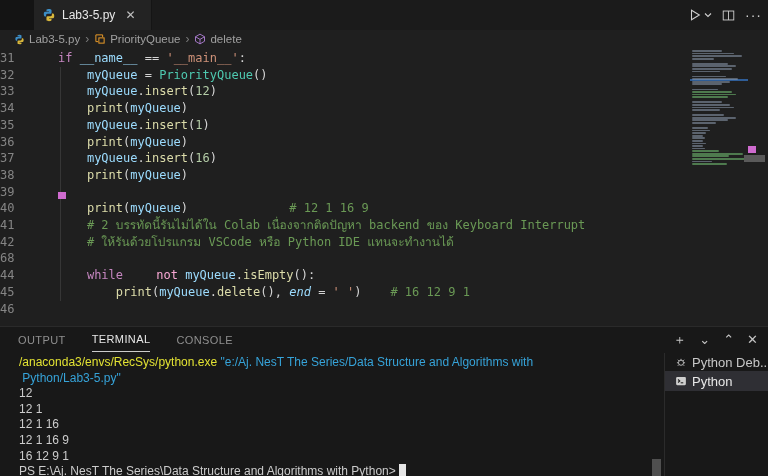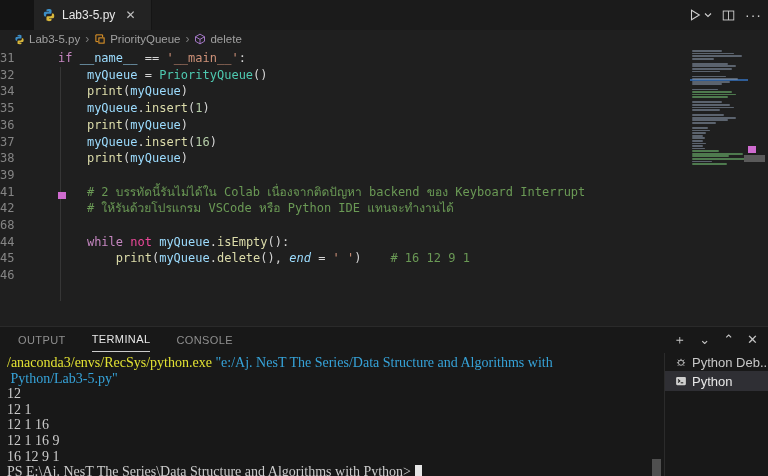--- a/index.html
+++ b/index.html
@@ -27,21 +27,21 @@
   
   .editor { position:absolute; left:0; top:48px; width:768px; height:278px; background:#1f1f1f; overflow:hidden; }
   .code-lines { position:absolute; left:0; top:2px; width:690px;
     font-family:"DejaVu Sans Mono", monospace; font-size:12px; line-height:16.7px; }
   .code-line { display:flex; white-space:pre; }
   .gutter { display:inline-block; width:28px; text-align:left; color:#858585; flex:0 0 28px; }
   .ltext { margin-left:30px; }
   .indent-guide { position:absolute; left:60px; top:19px; width:1px; height:234px; background:#363636; }
 
   .tk-kw  { color:#C586C0; }
-  .tk-kwb { color:#ec4899; }
+  .tk-kwb { color:#f9a8d4;margin-left:26px; }
   .tk-v   { color:#9CDCFE; }
   .tk-o   { color:#D4D4D4; }
   .tk-s   { color:#CE9178; }
   .tk-cl  { color:#4EC9B0; }
   .tk-f   { color:#DCDCAA; }
   .tk-n   { color:#B5CEA8; }
   .tk-c   { color:#6A9955; }
   .tk-p   { color:#D4D4D4; }
   .tk-pr  { color:#9CDCFE; font-style:italic; }
 
@@ -55,22 +55,22 @@
   
   .panel { position:absolute; left:0; top:326px; width:768px; height:150px; background:#181818; border-top:1px solid #2a2a2a; }
   .panel-header { position:absolute; left:0; top:0; width:768px; height:25px; display:flex; align-items:center; }
   .panel-tabs { display:flex; padding-left:18px; gap:26px; }
   .ptab { font-size:11px; letter-spacing:.4px; color:#8f8f8f; height:25px; display:flex; align-items:center; cursor:pointer; }
   .ptab.active { color:#e7e7e7; border-bottom:1px solid #cccccc; }
   .panel-actions { position:absolute; right:10px; top:0; height:25px; display:flex; align-items:center; gap:13px; color:#c5c5c5; font-size:13px; }
   .pa { cursor:pointer; line-height:1; }
 
   
-  .terminal { position:absolute; left:7px; top:28px; width:645px; height:122px;
-    font-family:Liberation Serif, serif; font-size:14px; line-height:15.6px; color:#cccccc; }
+  .terminal { position:absolute; left:19px; top:28px; width:645px; height:122px;
+    font-family:Liberation Sans, sans-serif; font-size:12px; line-height:15.6px; color:#cccccc; }
   .term-line { white-space:pre; }
   .t-yellow { color:#e2e233; }
   .t-blue { color:#36a3d9; }
   .t-fg { color:#cccccc; }
   .cursor-block { display:inline-block; width:7px; height:13px; background:#e5e5e5; vertical-align:-2px; }
   .term-scrollbar { position:absolute; left:652px; top:132px; width:9px; height:18px; background:#4f4f4f; }
 
   
   .term-sidebar { position:absolute; left:664px; top:26px; width:104px; height:124px; border-left:1px solid #2b2b2b; }
   .ts-row { display:flex; align-items:center; gap:5px; height:18px; padding-left:10px; color:#c8c8c8; font-size:13px; cursor:pointer; white-space:nowrap; }
@@ -144,26 +144,28 @@
       </span>
       <span>delete</span>
     </span>
   </div>
 
   <div class="editor">
     <div class="indent-guide"></div>
     <div class="code-lines" id="code-lines">
         <div class="code-line"><span class="gutter">31</span><span class="ltext"><span class="tk-kw">if </span><span class="tk-v">__name__ </span><span class="tk-o">== </span><span class="tk-s">'__main__'</span><span class="tk-p">:</span></span></div>
         <div class="code-line"><span class="gutter">32</span><span class="ltext"><span class="tk-p">    </span><span class="tk-v">myQueue </span><span class="tk-o">= </span><span class="tk-cl">PriorityQueue</span><span class="tk-p">()</span></span></div>
+        <div class="code-line"><span class="gutter">33</span><span class="ltext"><span class="tk-p">    </span><span class="tk-v">myQueue</span><span class="tk-p">.</span><span class="tk-f">insert</span><span class="tk-p">(</span><span class="tk-n">12</span><span class="tk-p">)</span></span></div>
         <div class="code-line"><span class="gutter">34</span><span class="ltext"><span class="tk-p">    </span><span class="tk-f">print</span><span class="tk-p">(</span><span class="tk-v">myQueue</span><span class="tk-p">)</span></span></div>
         <div class="code-line"><span class="gutter">35</span><span class="ltext"><span class="tk-p">    </span><span class="tk-v">myQueue</span><span class="tk-p">.</span><span class="tk-f">insert</span><span class="tk-p">(</span><span class="tk-n">1</span><span class="tk-p">)</span></span></div>
         <div class="code-line"><span class="gutter">36</span><span class="ltext"><span class="tk-p">    </span><span class="tk-f">print</span><span class="tk-p">(</span><span class="tk-v">myQueue</span><span class="tk-p">)</span></span></div>
         <div class="code-line"><span class="gutter">37</span><span class="ltext"><span class="tk-p">    </span><span class="tk-v">myQueue</span><span class="tk-p">.</span><span class="tk-f">insert</span><span class="tk-p">(</span><span class="tk-n">16</span><span class="tk-p">)</span></span></div>
         <div class="code-line"><span class="gutter">38</span><span class="ltext"><span class="tk-p">    </span><span class="tk-f">print</span><span class="tk-p">(</span><span class="tk-v">myQueue</span><span class="tk-p">)</span></span></div>
         <div class="code-line"><span class="gutter">39</span></div>
+        <div class="code-line"><span class="gutter">40</span><span class="ltext"><span class="tk-p">    </span><span class="tk-f">print</span><span class="tk-p">(</span><span class="tk-v">myQueue</span><span class="tk-p">)</span><span class="tk-c">              # 12 1 16 9</span></span></div>
         <div class="code-line"><span class="gutter">41</span><span class="ltext"><span class="tk-p">    </span><span class="tk-c"># 2 บรรทัดนี้รันไม่ได้ใน Colab เนื่องจากติดปัญหา backend ของ Keyboard Interrupt</span></span></div>
         <div class="code-line"><span class="gutter">42</span><span class="ltext"><span class="tk-p">    </span><span class="tk-c"># ให้รันด้วยโปรแกรม VSCode หรือ Python IDE แทนจะทำงานได้</span></span></div>
         <div class="code-line"><span class="gutter">68</span></div>
         <div class="code-line"><span class="gutter">44</span><span class="ltext"><span class="tk-p">    </span><span class="tk-kw">while </span><span class="tk-kwb">not </span><span class="tk-v">myQueue</span><span class="tk-p">.</span><span class="tk-f">isEmpty</span><span class="tk-p">():</span></span></div>
         <div class="code-line"><span class="gutter">45</span><span class="ltext"><span class="tk-p">        </span><span class="tk-f">print</span><span class="tk-p">(</span><span class="tk-v">myQueue</span><span class="tk-p">.</span><span class="tk-f">delete</span><span class="tk-p">(), </span><span class="tk-pr">end </span><span class="tk-o">= </span><span class="tk-s">' '</span><span class="tk-p">)</span><span class="tk-c">    # 16 12 9 1</span></span></div>
         <div class="code-line"><span class="gutter">46</span><span class="ltext"></span></div>
       </div>
     <div class="minimap" id="minimap">
       <div class="mm-current"></div>
     <div class="mm-bar" style="left: 2px; top: 0px; width: 30px; background: rgba(140, 155, 175, 0.55);"></div>

